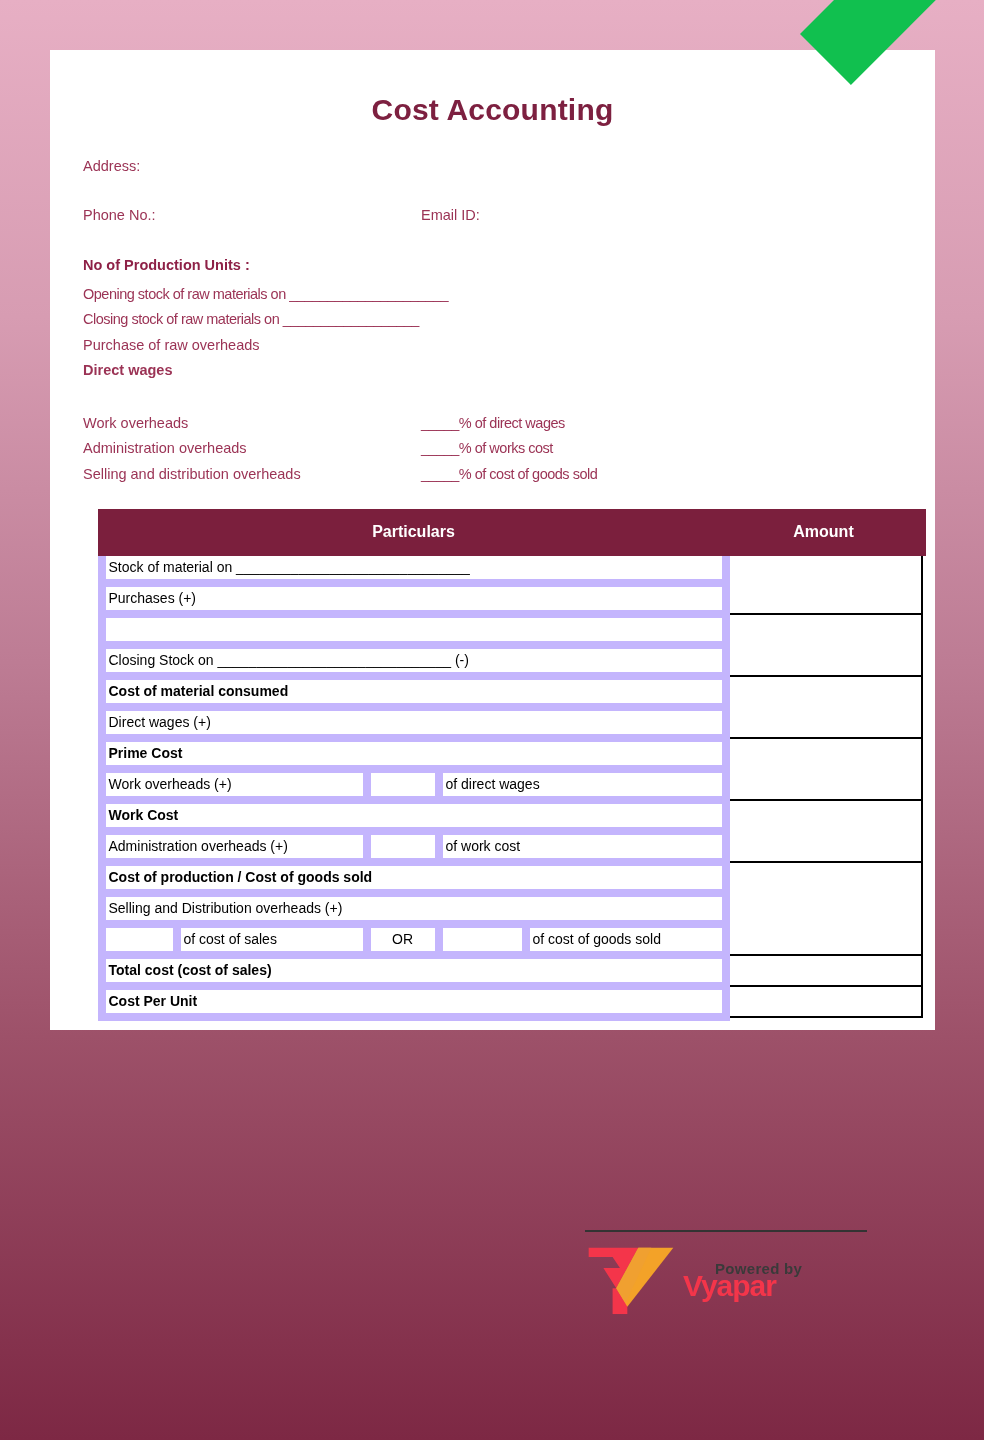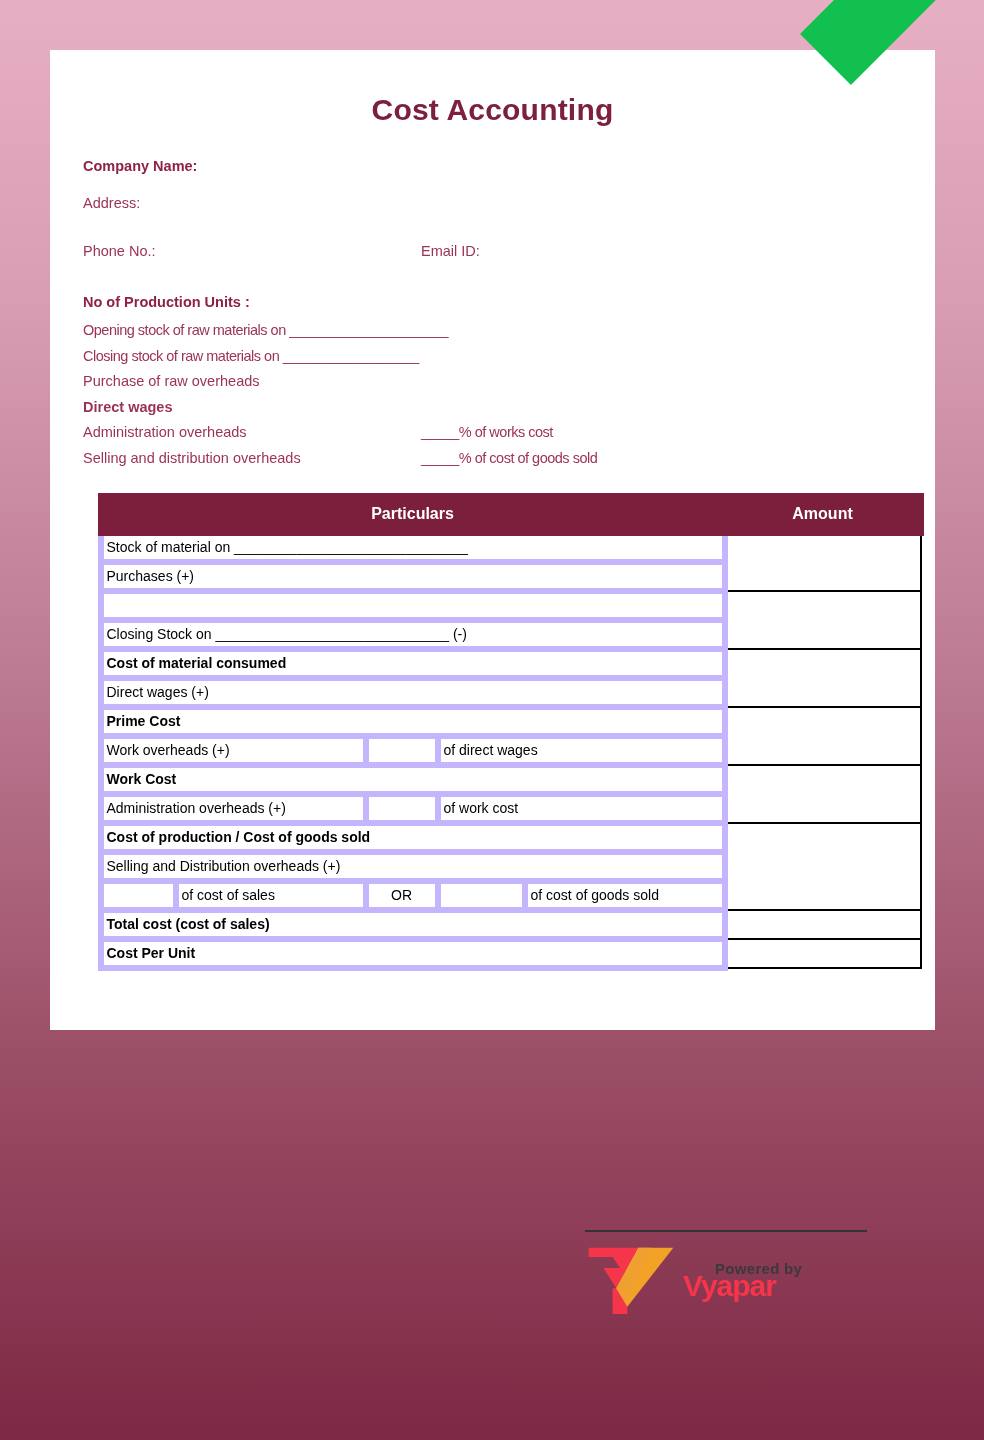--- a/index.html
+++ b/index.html
@@ -99,21 +99,21 @@
     padding-left: 30px;
   }
   table.cost {
     border-collapse: collapse;
     table-layout: fixed;
     width: 820px;
     font-size: 14px;
     color: #000;
   }
   table.cost td, table.cost th {
-    border: 6px solid #c4b5fd;
+    border: 8px solid #c4b5fd;
     padding: 1px 3px;
     height: 21px;
     vertical-align: middle;
     font-weight: normal;
     line-height: 1.05;
   }
   table.cost .hdr {
     background: #7b1f3d;
     color: #ffffff;
     font-weight: bold;
@@ -167,34 +167,37 @@
   <div class="ribbon-band">
     <span>Free</span>
   </div>
 </div>
 
 <div class="page">
 
   <h1 class="title">Cost Accounting</h1>
 
   <div class="form-block" style="margin-top:32px;">
-    <p class="fld bold">Company Name:</p>
     <p class="fld" style="margin-top:22px;">Address:</p>
 
     <div class="row-2col" style="margin-top:34px;">
       <div class="c1 fld">Phone No.:</div>
       <div class="c2 fld">Email ID:</div>
     </div>
 
     <p class="fld bold" style="margin-top:36px;">No of Production Units :</p>
     <p class="fld ul" style="margin-top:14px;">Opening stock of raw materials on _____________________</p>
     <p class="fld ul" style="margin-top:11px;">Closing stock of raw materials on __________________</p>
     <p class="fld" style="margin-top:11px;">Purchase of raw overheads</p>
     <p class="fld" style="margin-top:11px;font-weight:bold;">Direct wages</p>
 
+    <div class="row-2col" style="margin-top:38px;">
+      <div class="c1 fld">Work overheads</div>
+      <div class="c2 fld ul">_____% of direct wages</div>
+    </div>
     <div class="row-2col" style="margin-top:11px;">
       <div class="c1 fld">Administration overheads</div>
       <div class="c2 fld ul">_____% of works cost</div>
     </div>
     <div class="row-2col" style="margin-top:11px;">
       <div class="c1 fld">Selling and distribution overheads</div>
       <div class="c2 fld ul">_____% of cost of goods sold</div>
     </div>
   </div>
 

